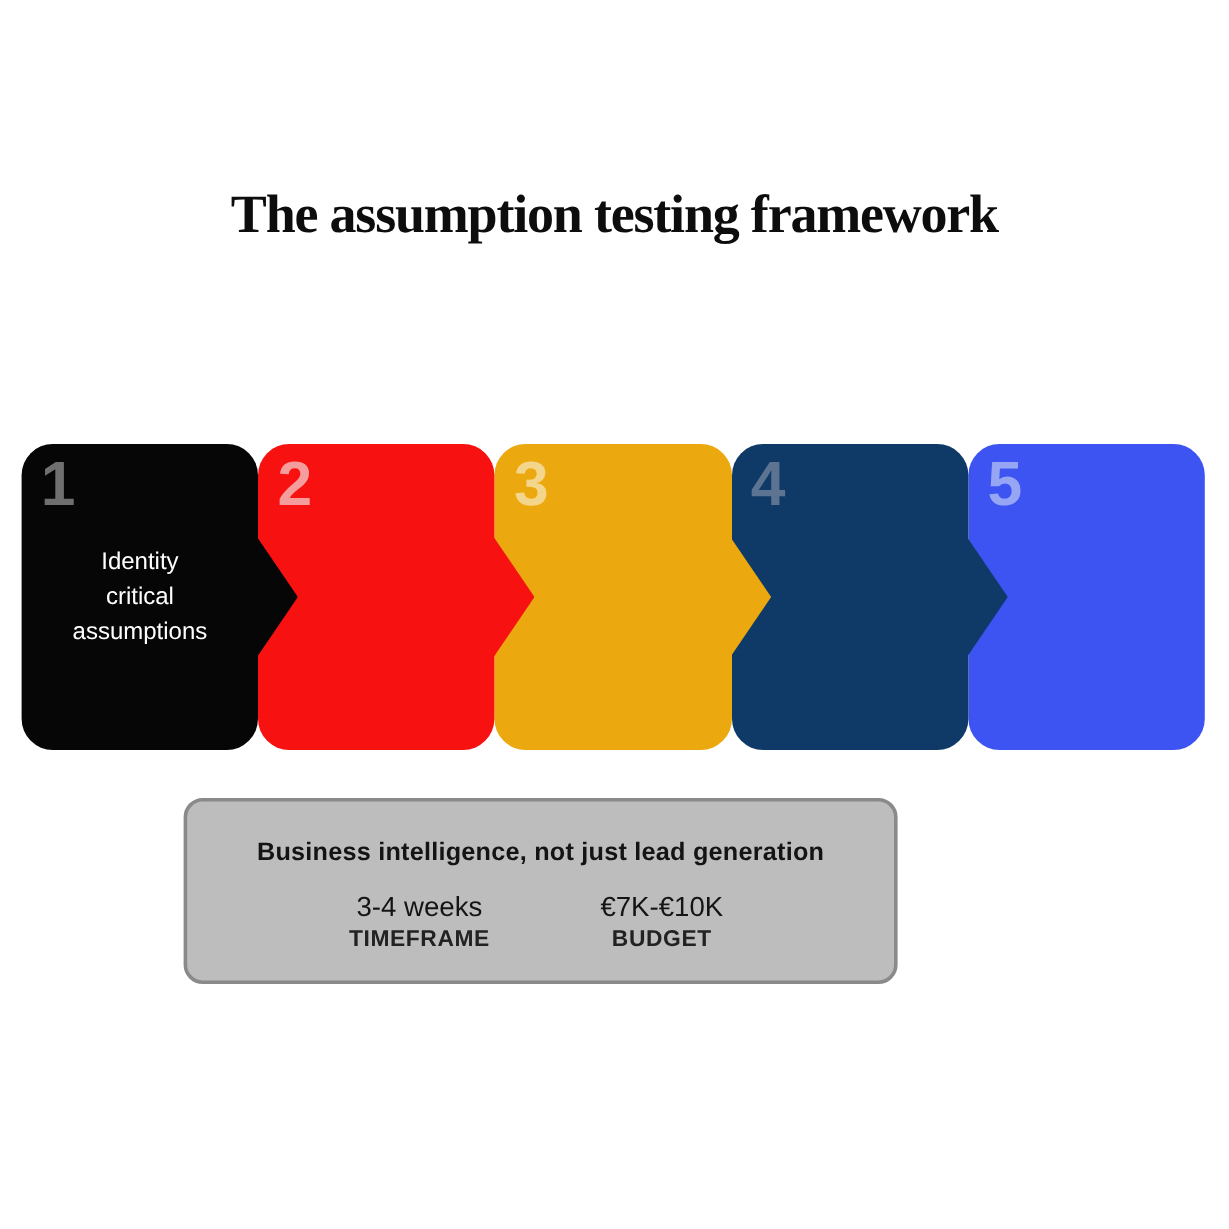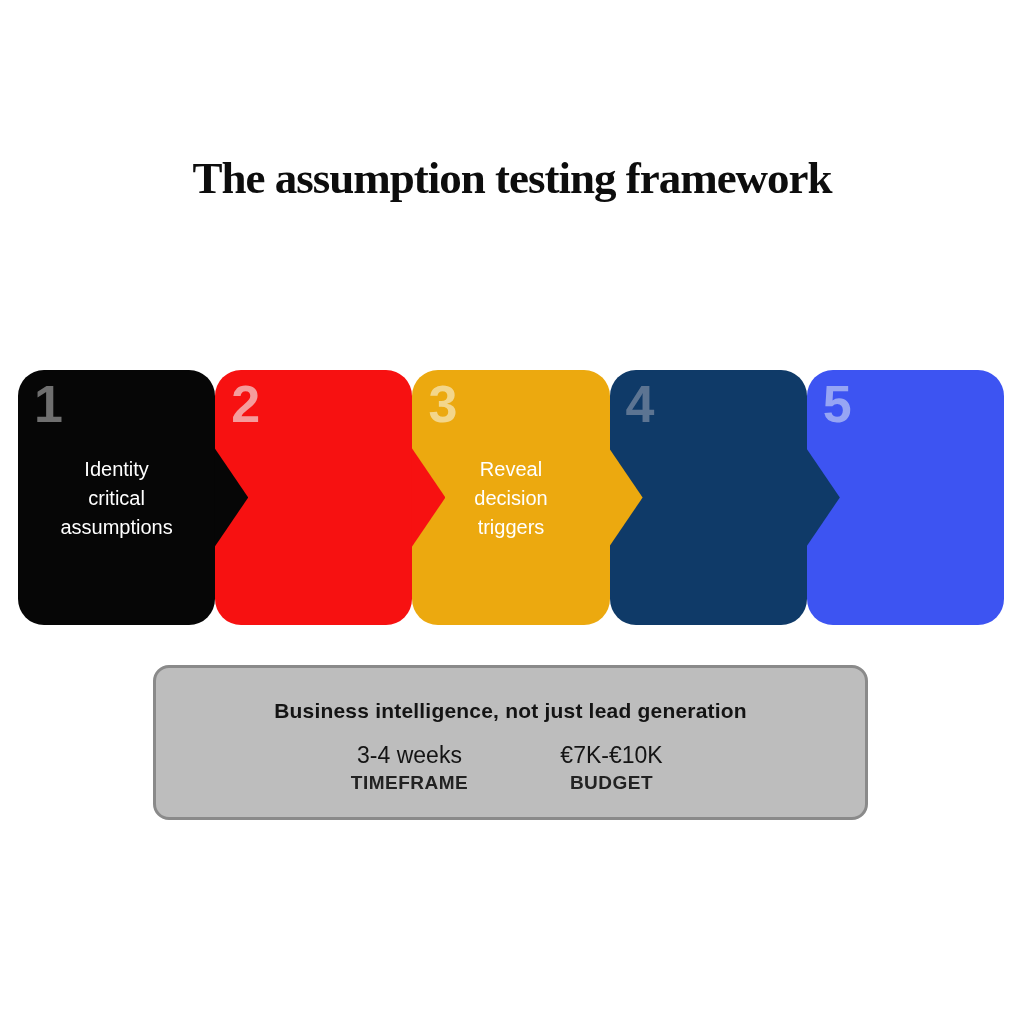--- a/index.html
+++ b/index.html
@@ -69,21 +69,21 @@
     font-size: 20px;
     line-height: 1.45;
     color: #ffffff;
     white-space: pre-line;
   }
 
   
   .summary {
     position: absolute;
     left: 153px; top: 665px;
-    width: 715px; height: 155px;
+    width: 595px; height: 155px;
     background: #bdbdbd;
     border: 3px solid #8a8a8a;
     border-radius: 16px;
     display: flex;
     flex-direction: column;
     align-items: center;
     padding-top: 31px;
   }
   .summary-headline {
     font-size: 21px;
@@ -125,23 +125,20 @@
 critical
 assumptions</div>
     <div class="arrow"></div>
   </div>
   <div class="step" style="--c: #f71111; --nc: #f59c9c;">
     <div class="step-number">2</div>
     <div class="arrow"></div>
   </div>
   <div class="step" style="--c: #eca90f; --nc: #f3d68b;">
     <div class="step-number">3</div>
-    <div class="step-label">Reveal
-decision
-triggers</div>
     <div class="arrow"></div>
   </div>
   <div class="step" style="--c: #0f3a68; --nc: #5c7492;">
     <div class="step-number">4</div>
     <div class="arrow"></div>
   </div>
   <div class="step" style="--c: #3d54f2; --nc: #96a5f4;">
     <div class="step-number">5</div>
 
   </div>

